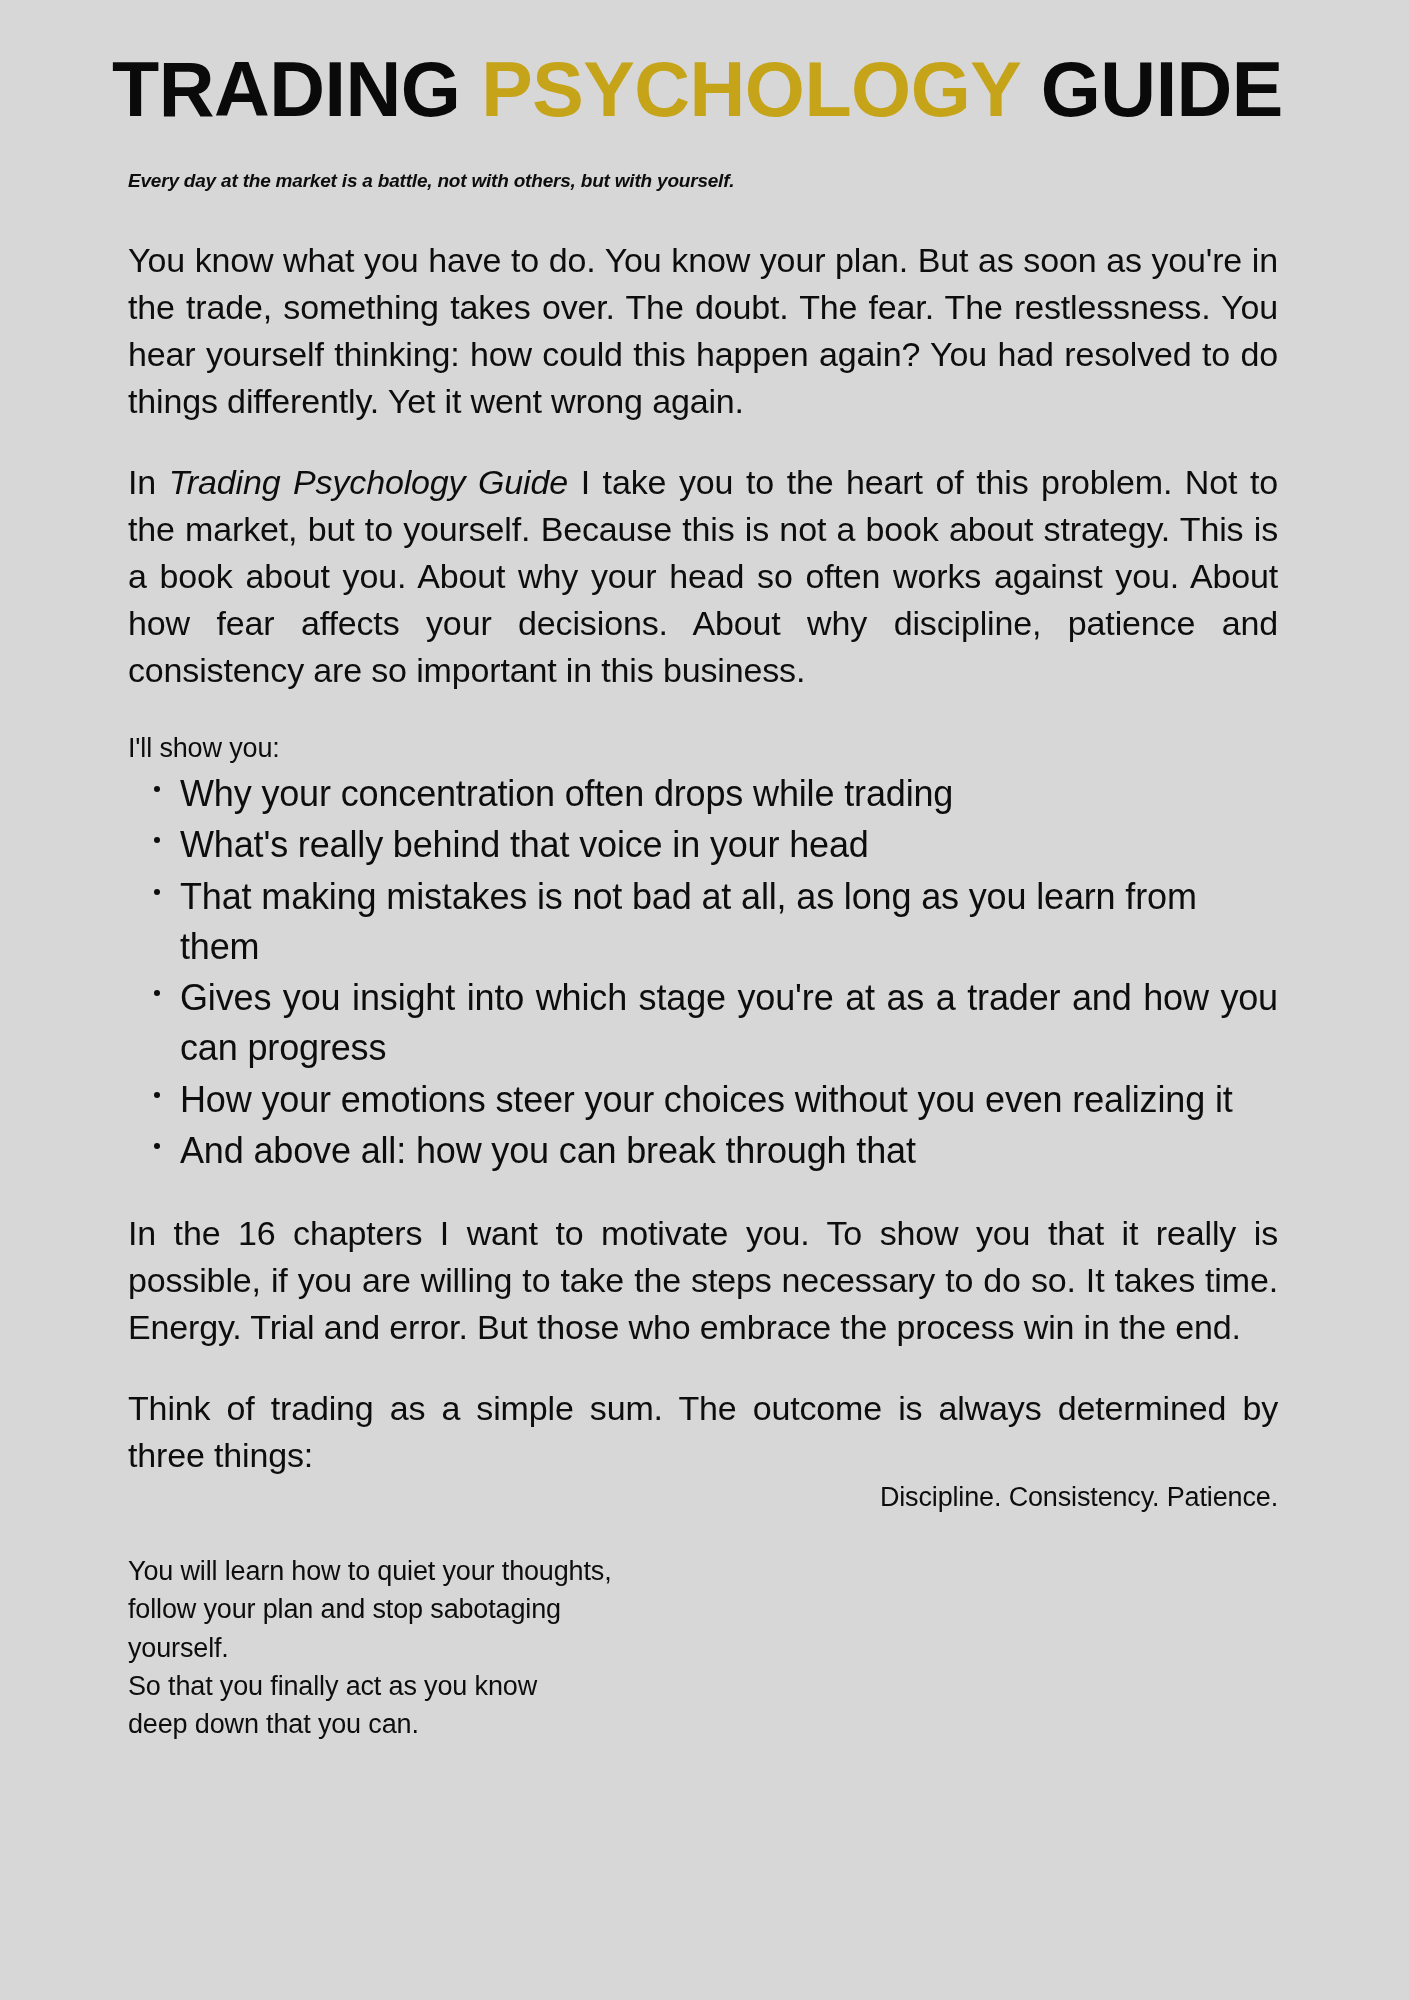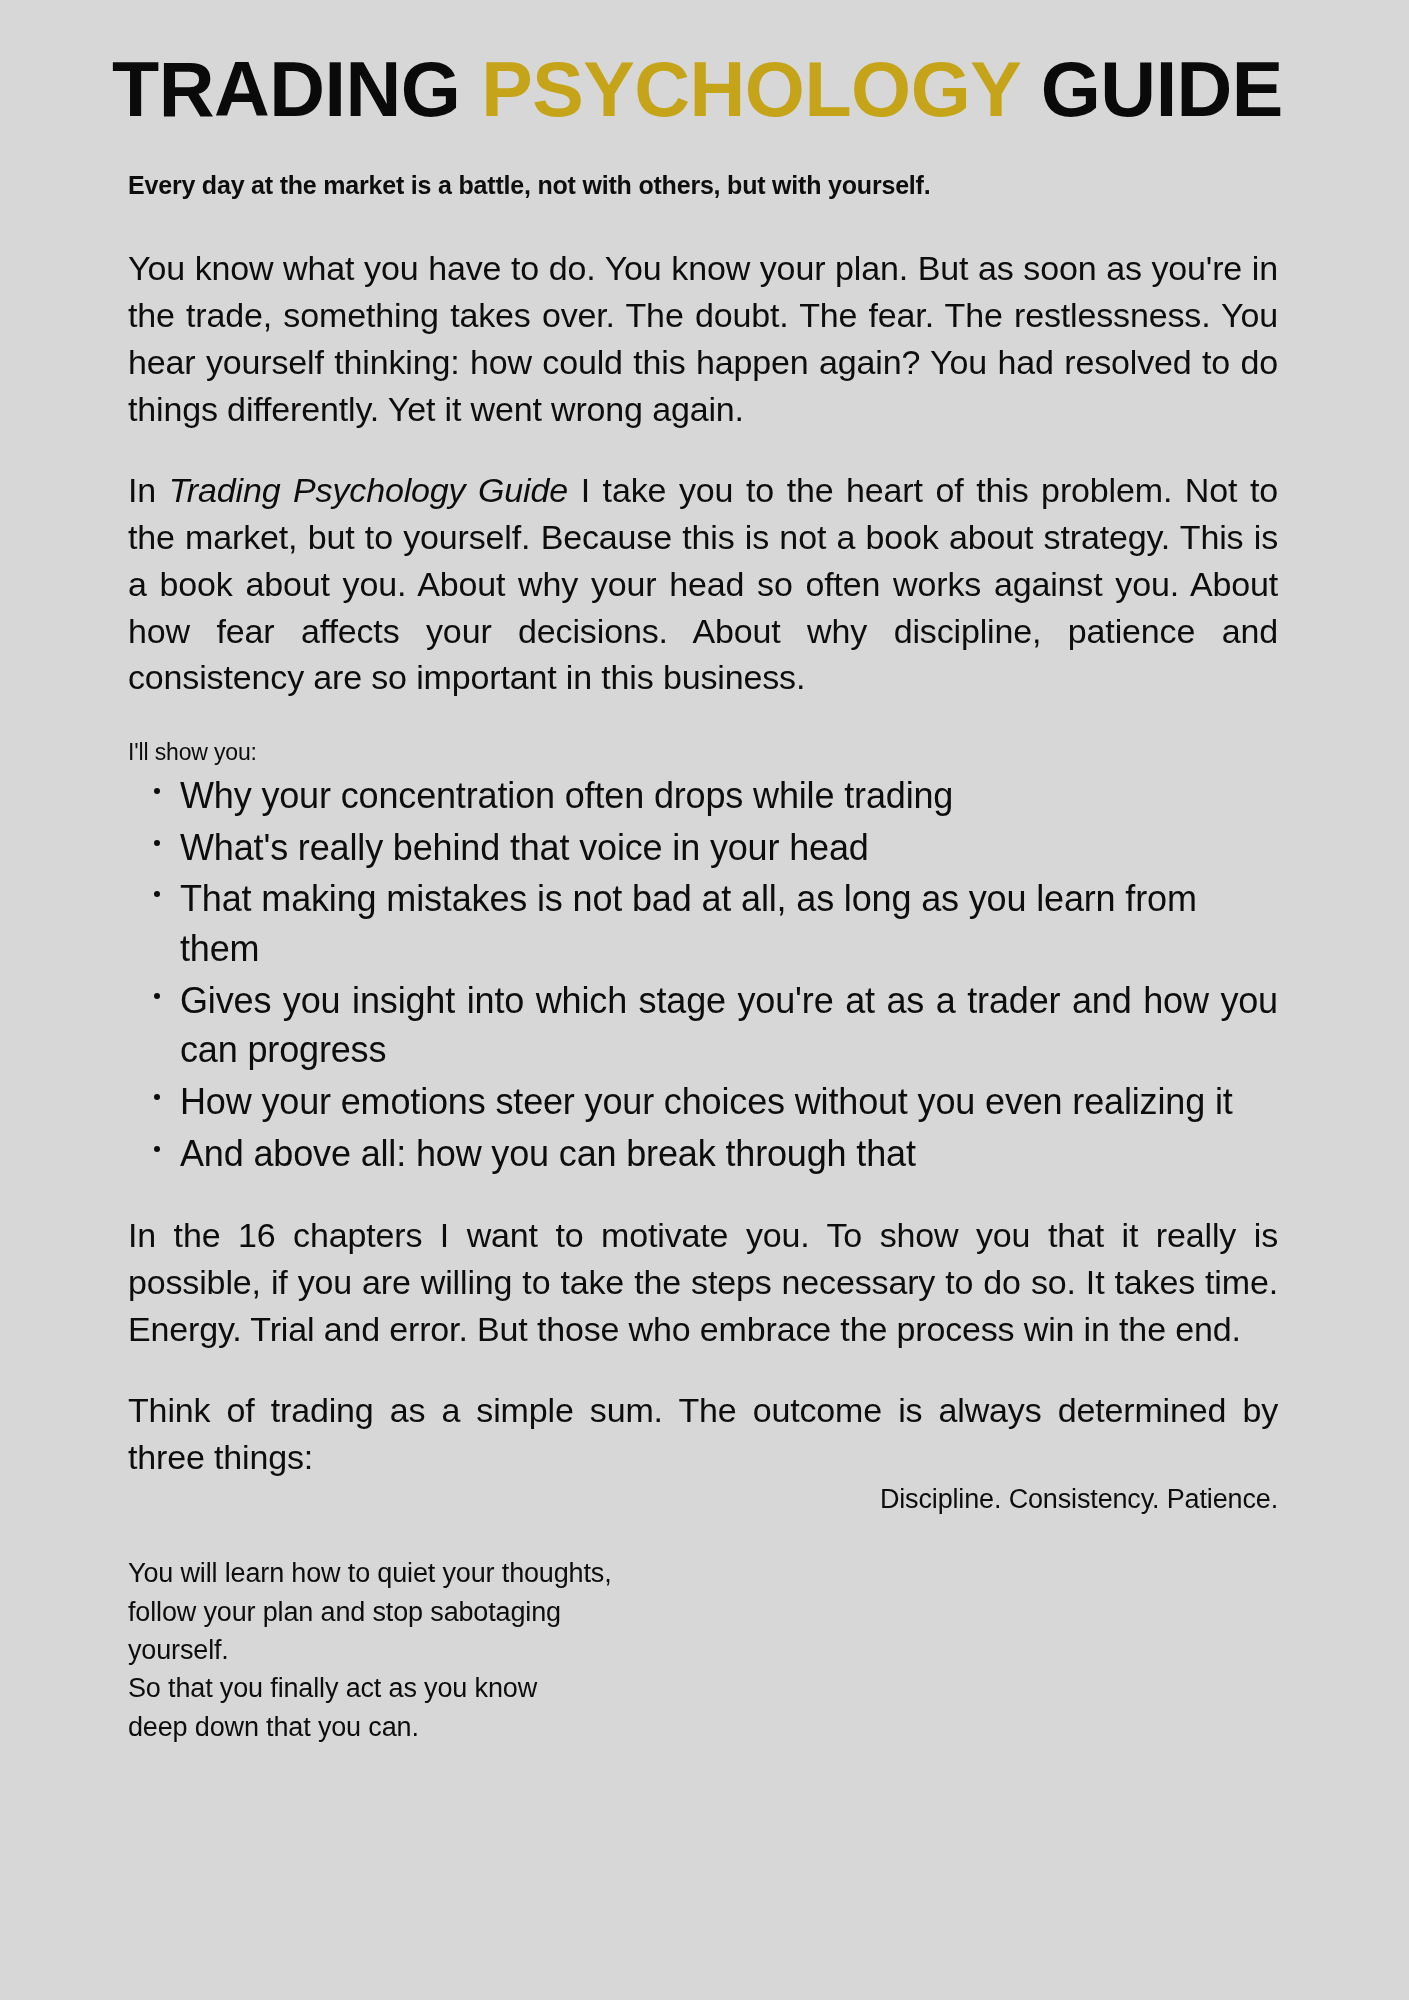--- a/index.html
+++ b/index.html
@@ -33,44 +33,45 @@
     white-space: nowrap;
     transform: scaleX(0.99);
     transform-origin: left center;
   }
   .title .gold { color: #c6a419; }
   .title .blk  { color: #0a0a0a; }
 
   
   .subtitle {
     font-weight: bold;
-    font-size: 25px;
+    font-size: 19px;
     line-height: 1.3;
     margin: 38px 0 0 28px;
     letter-spacing: -0.2px;
+    font-style: italic;
   }
 
   
   .body-block {
     margin: 0 0 0 28px;
     width: 1150px;
   }
   p.para {
     font-size: 34px;
     line-height: 1.38;
     text-align: justify;
     text-justify: inter-word;
     margin: 34px 0 0 0;
     letter-spacing: -0.15px;
   }
   p.para.first { margin-top: 44px; }
   p.para .ital { font-style: italic; }
 
   p.lead {
-    font-size: 23px;
+    font-size: 27px;
     line-height: 1.38;
     text-align: left;
     margin: 36px 0 0 0;
     letter-spacing: -0.15px;
   }
 
   ul.bullets {
     list-style: none;
     margin: 2px 0 0 0;
     padding: 0 0 0 20px;

